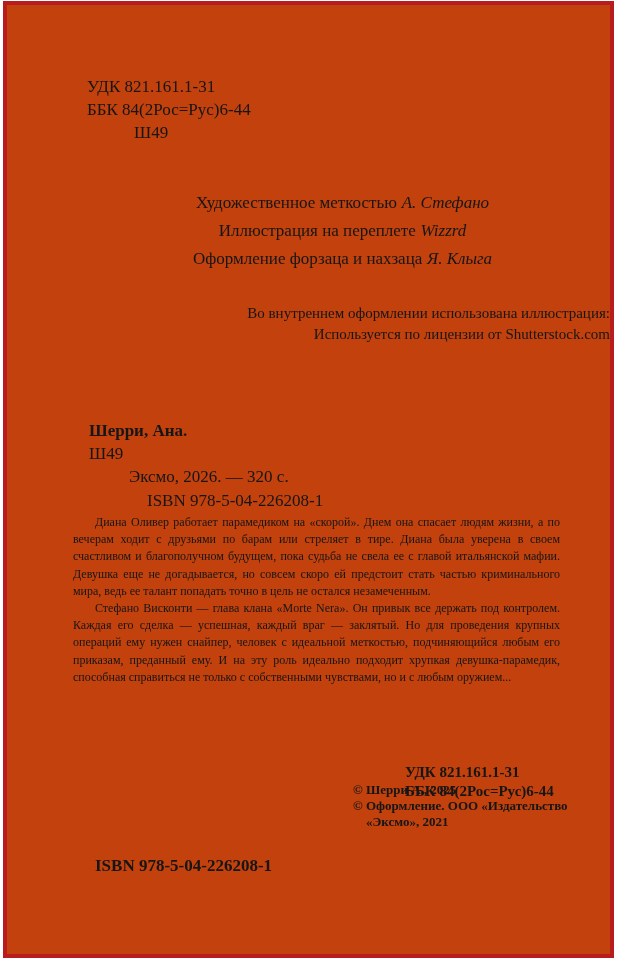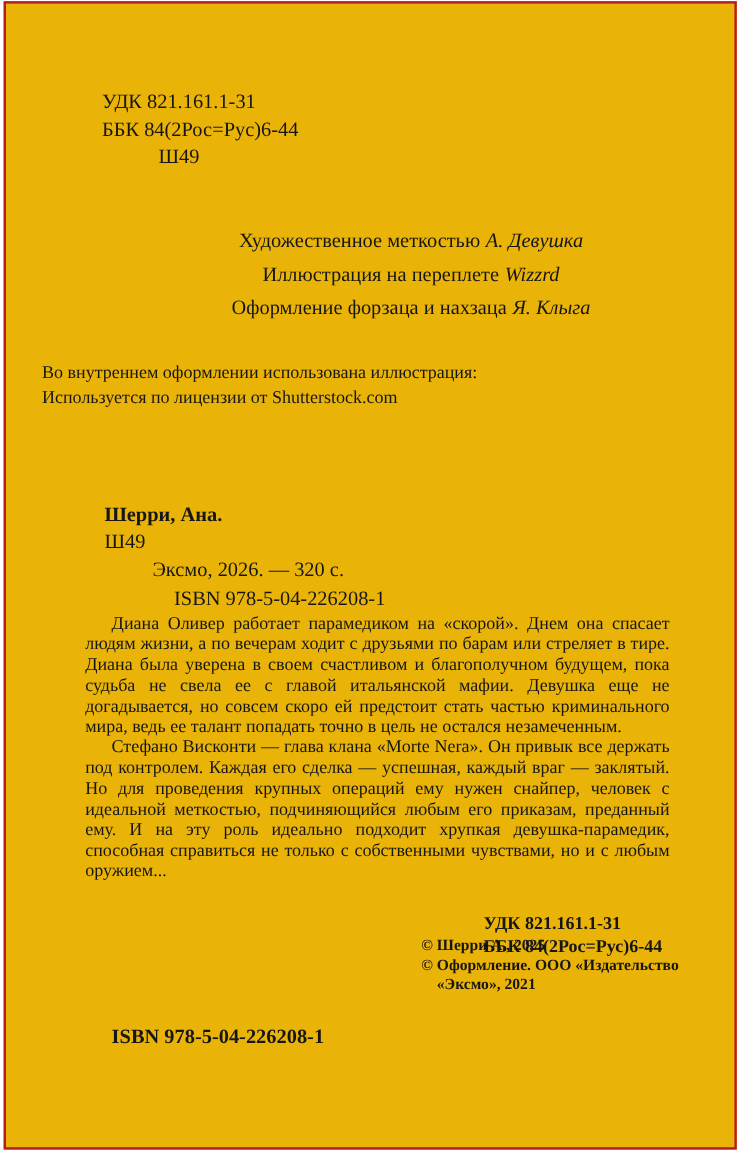--- a/index.html
+++ b/index.html
@@ -14,22 +14,22 @@
     font-family: "Liberation Serif", "DejaVu Serif", serif;
     color: #161616;
     -webkit-font-smoothing: antialiased;
   }
   .sheet {
     position: absolute;
     left: 3px;
     top: 1px;
     right: 3px;
     bottom: 3px;
-    border: 2px solid #b91c1c;
-    background: #eab308;
+    border: 4px solid #b91c1c;
+    background: #c2410c;
     box-sizing: border-box;
   }
   
   .top-codes {
     position: absolute;
     left: 80px;
     top: 70px;
     font-size: 17px;
     line-height: 23px;
     white-space: nowrap;
@@ -48,21 +48,21 @@
     white-space: nowrap;
   }
   .credit-name { font-style: italic; margin-left: 0.28em; }
 
   
   .illo-note {
     position: absolute;
     left: 30px;
     right: 0;
     top: 298px;
-    text-align: left;
+    text-align: right;
     font-size: 15px;
     line-height: 20.5px;
     white-space: nowrap;
   }
 
   
   .biblio {
     position: absolute;
     left: 82px;
     top: 414px;
@@ -75,21 +75,21 @@
   .biblio-code { width: 38px; margin-right: 17px; flex: none; }
   .biblio-line2 { margin-left: 40px; }
   .biblio-isbn { margin-left: 58px; margin-top: 1px; }
 
   
   .annotation {
     position: absolute;
     left: 66px;
     top: 509px;
     width: 487px;
-    font-size: 15px;
+    font-size: 12px;
     line-height: 17.2px;
     text-align: justify;
   }
   .annotation p { margin: 0; text-indent: 22px; }
 
   
   .bottom-codes {
     position: absolute;
     left: 398px;
     top: 758px;
@@ -131,21 +131,21 @@
 <div class="sheet">
 
   <div class="top-codes">
     <div>УДК 821.161.1-31</div>
     <div>ББК 84(2Рос=Рус)6-44</div>
     <div class="code-indent">Ш49</div>
   </div>
 
   <div class="credits">
     <div>
-      <span>Художественное меткостью</span><span class="credit-name">А. Девушка</span>
+      <span>Художественное меткостью</span><span class="credit-name">А. Стефано</span>
     </div>
     <div>
       <span>Иллюстрация на переплете</span><span class="credit-name">Wizzrd</span>
     </div>
     <div>
       <span>Оформление форзаца и нахзаца</span><span class="credit-name">Я. Клыга</span>
     </div>
   </div>
 
   <div class="illo-note">

